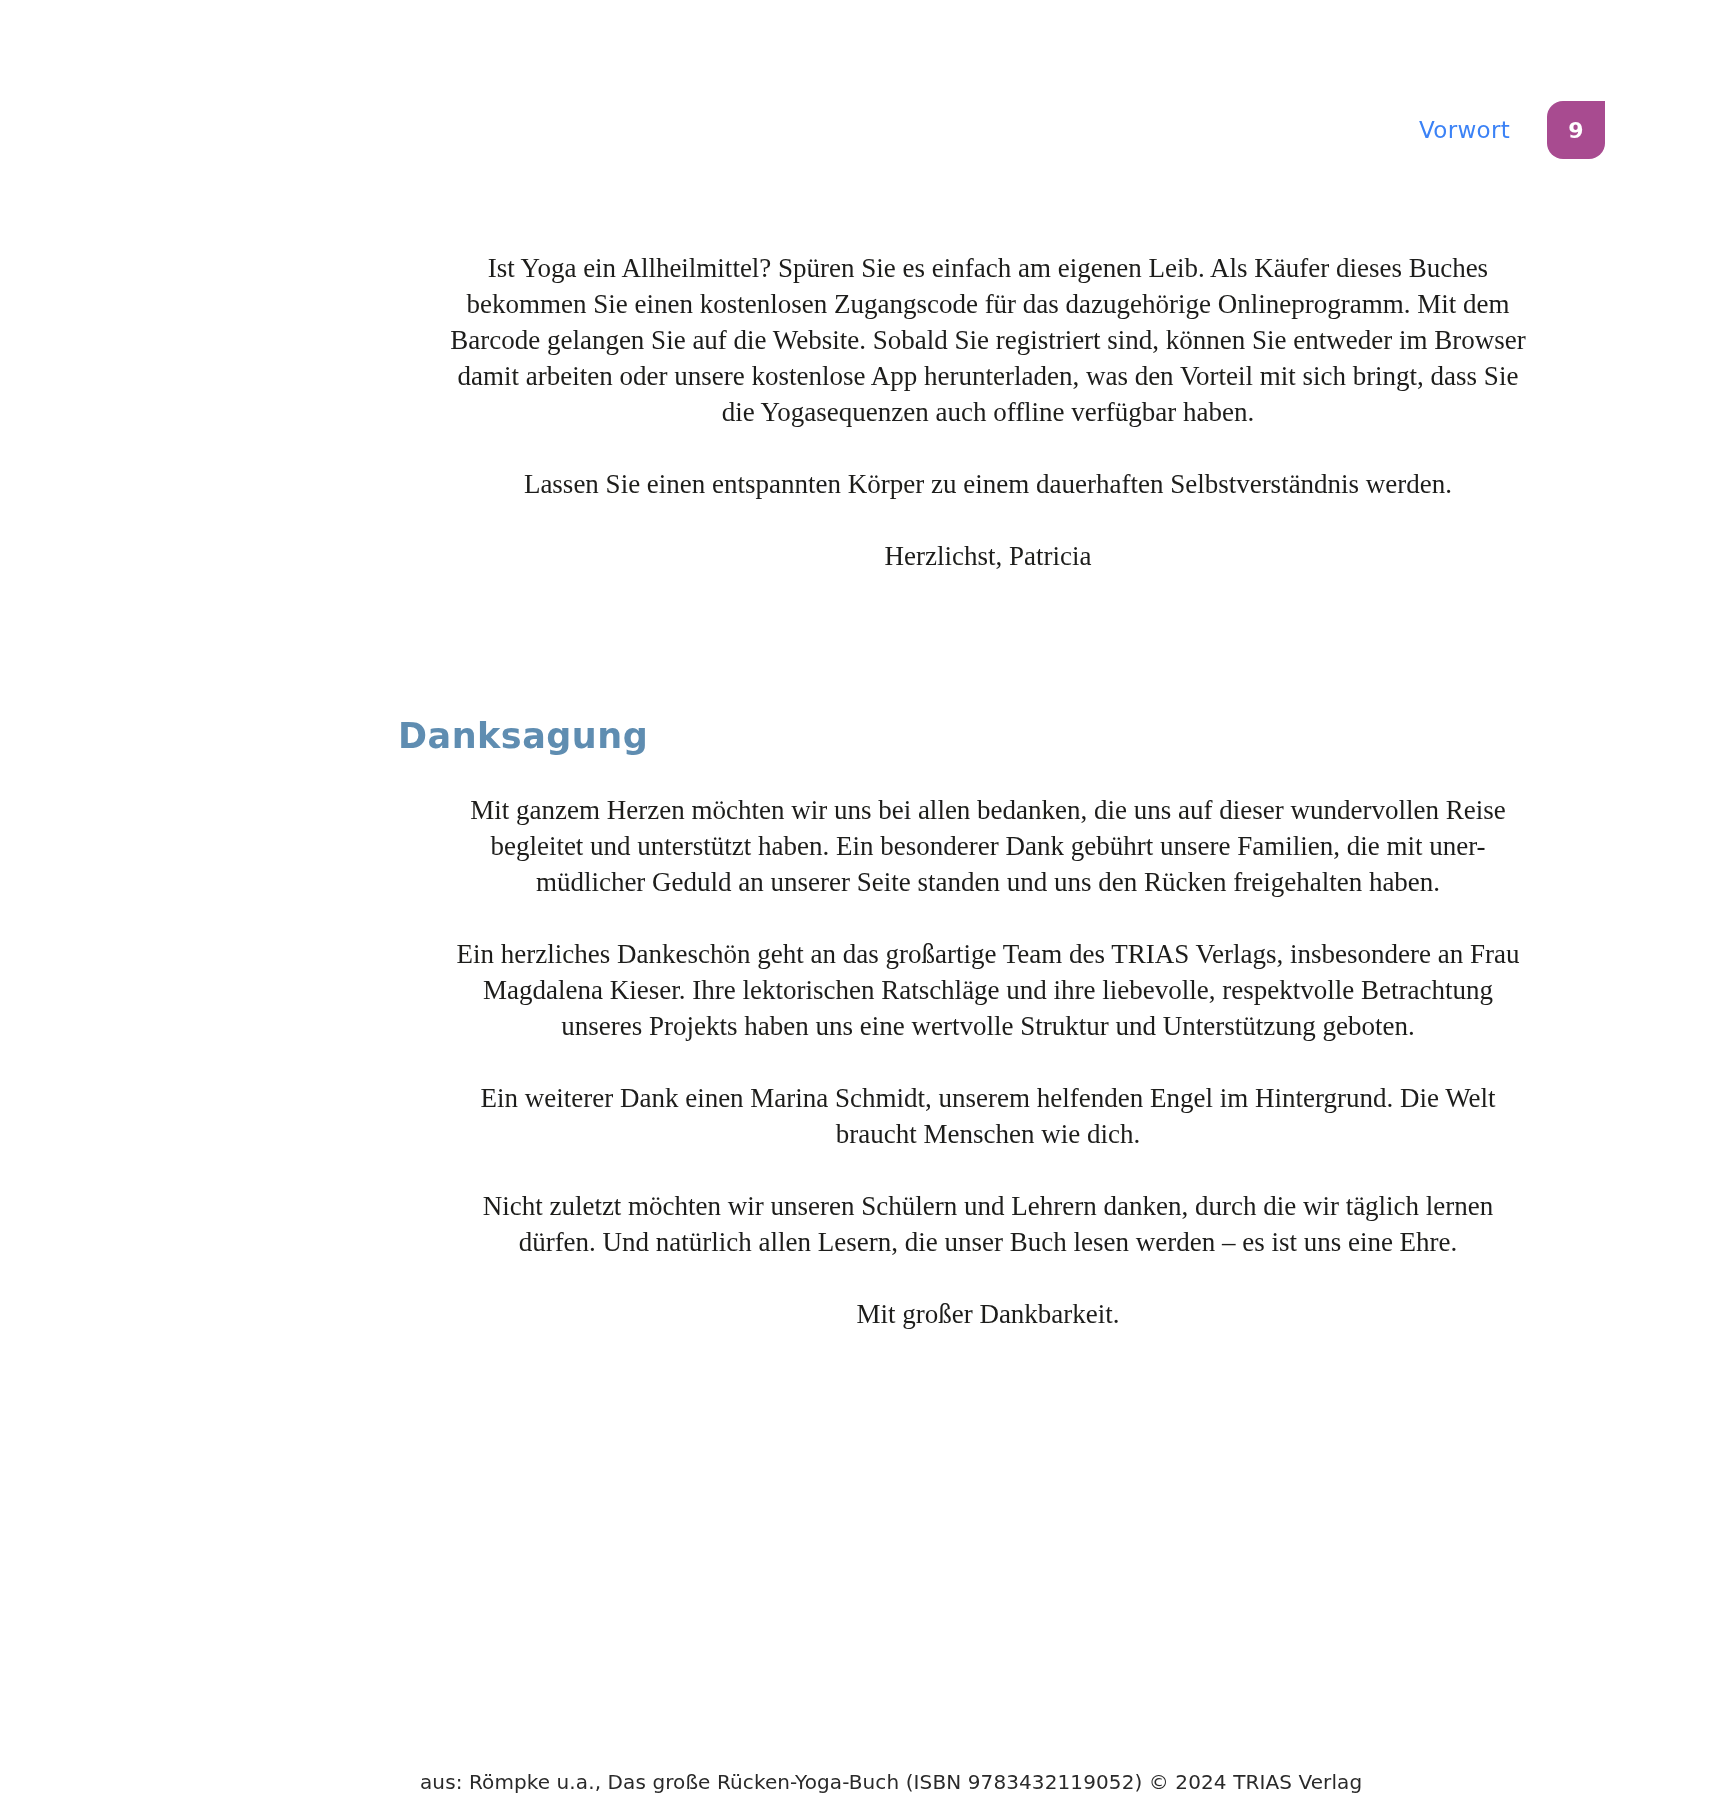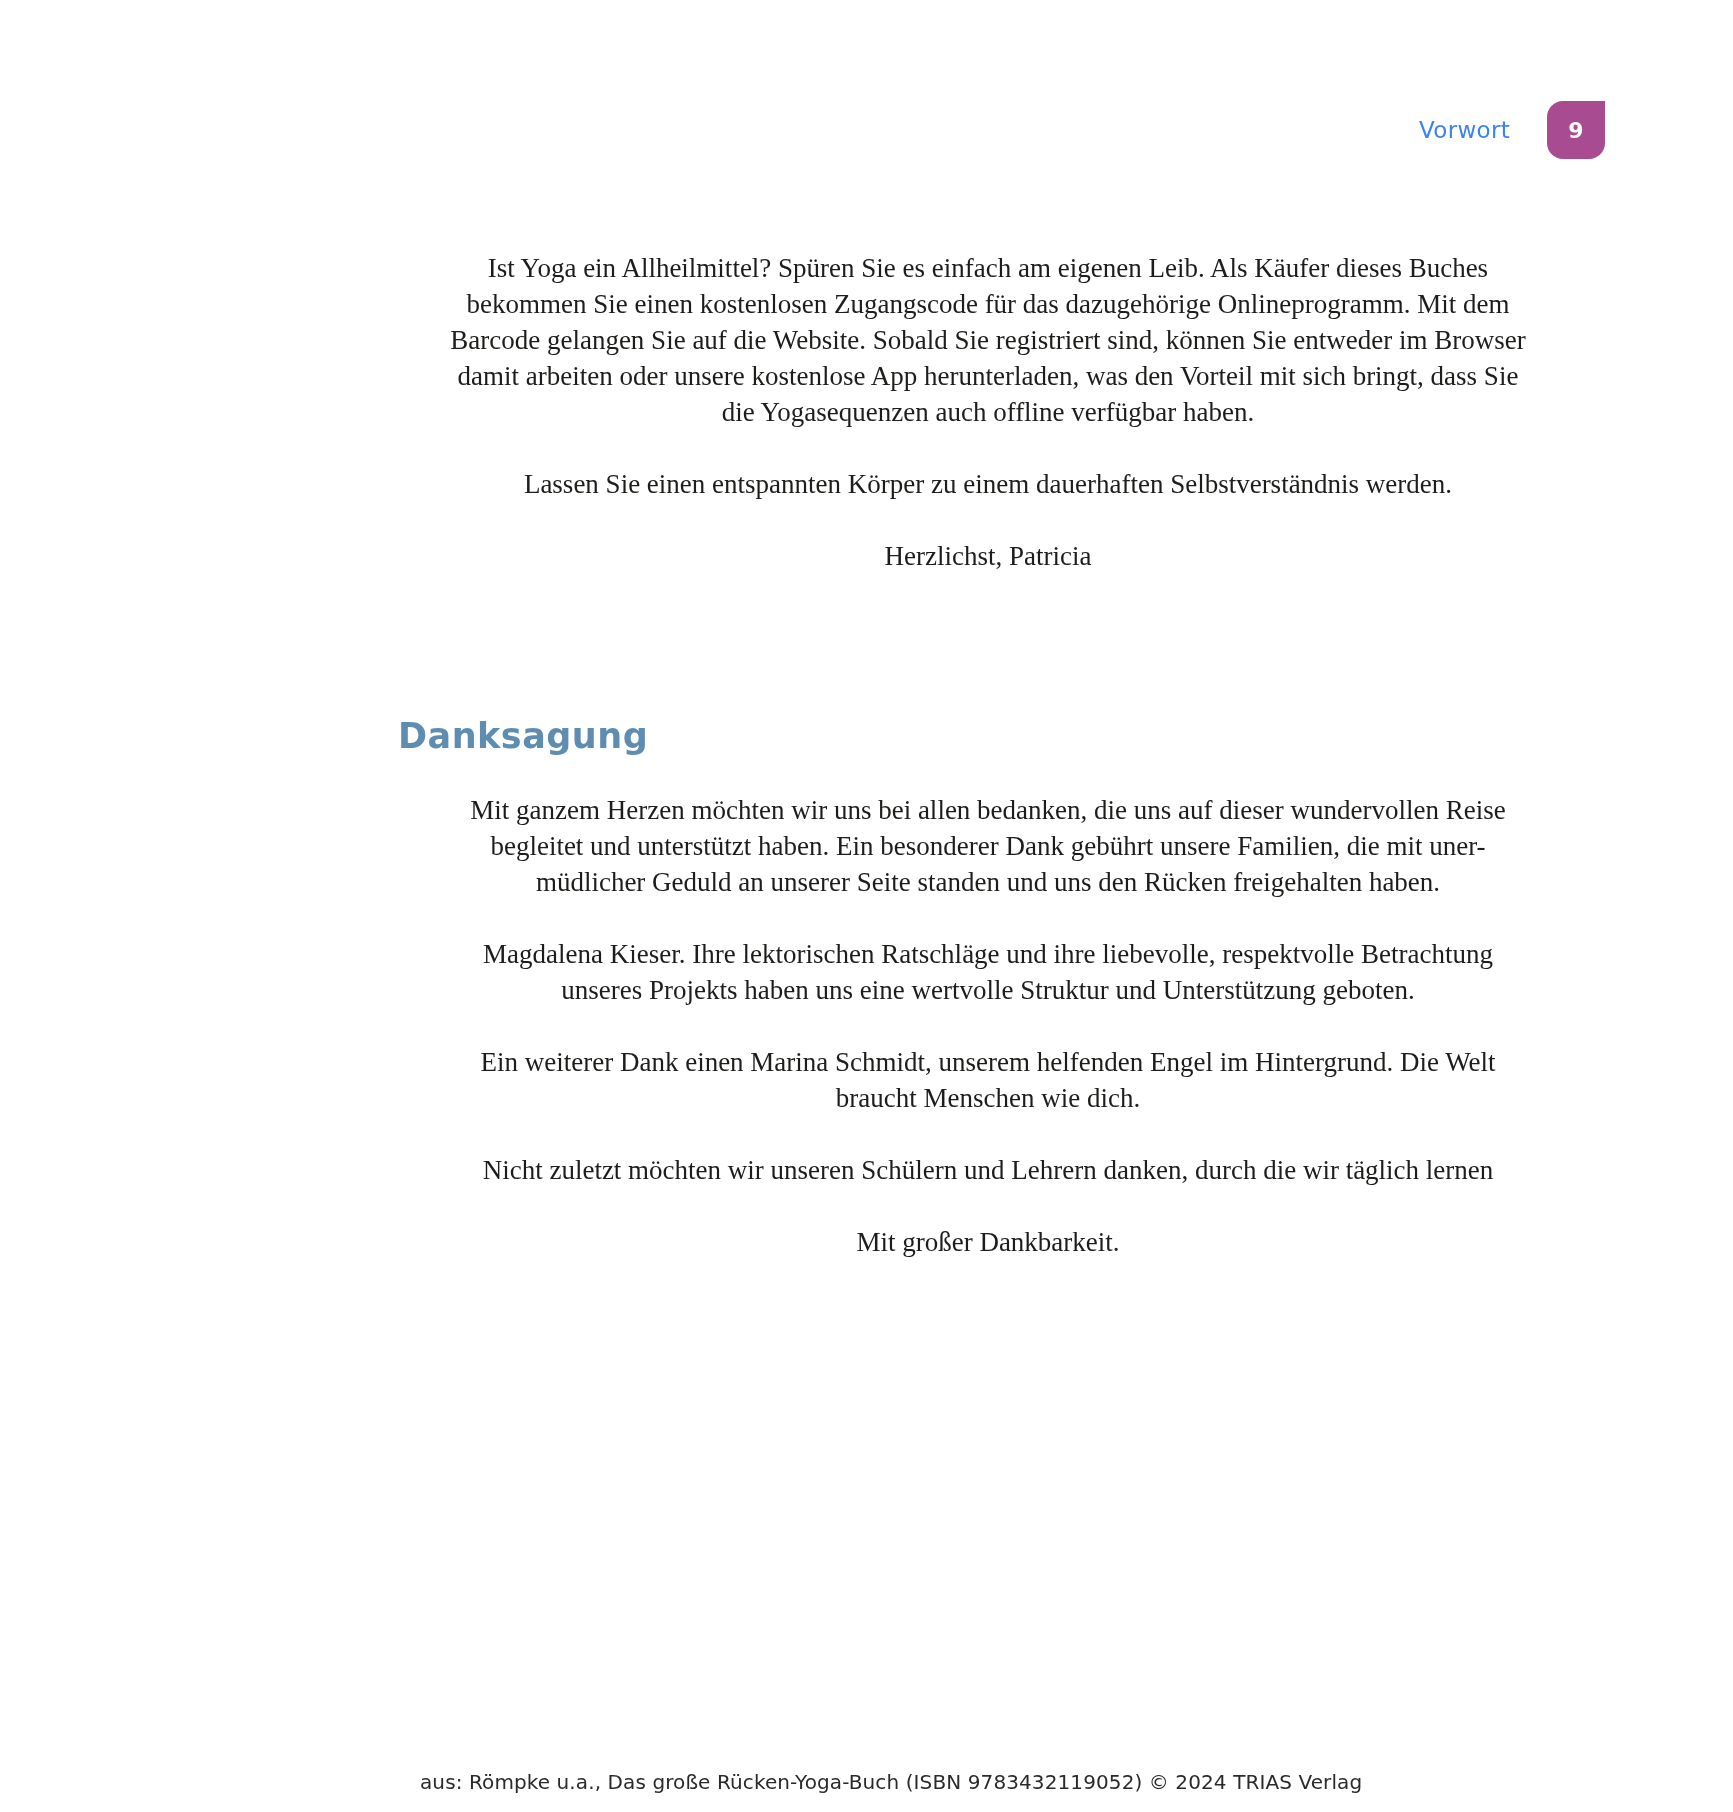--- a/index.html
+++ b/index.html
@@ -56,29 +56,31 @@
 
   <h2 class="heading" style="margin:0;font-weight:bold;">Danksagung</h2>
 
   <div class="body2">
     <p class="para">
       <span class="line">Mit ganzem Herzen möchten wir uns bei allen bedanken, die uns auf dieser wundervollen Reise</span>
       <span class="line">begleitet und unterstützt haben. Ein besonderer Dank gebührt unsere Familien, die mit uner-</span>
       <span class="line">müdlicher Geduld an unserer Seite standen und uns den Rücken freigehalten haben.</span>
     </p>
     <p class="para">
+      <span class="line">Ein herzliches Dankeschön geht an das großartige Team des TRIAS Verlags, insbesondere an Frau</span>
       <span class="line">Magdalena Kieser. Ihre lektorischen Ratschläge und ihre liebevolle, respektvolle Betrachtung</span>
       <span class="line">unseres Projekts haben uns eine wertvolle Struktur und Unterstützung geboten.</span>
     </p>
     <p class="para">
       <span class="line">Ein weiterer Dank einen Marina Schmidt, unserem helfenden Engel im Hintergrund. Die Welt</span>
       <span class="line">braucht Menschen wie dich.</span>
     </p>
     <p class="para">
       <span class="line">Nicht zuletzt möchten wir unseren Schülern und Lehrern danken, durch die wir täglich lernen</span>
+      <span class="line">dürfen. Und natürlich allen Lesern, die unser Buch lesen werden – es ist uns eine Ehre.</span>
     </p>
     <p class="para">
       <span class="line">Mit großer Dankbarkeit.</span>
     </p>
   </div>
 
   <div class="footer">aus: Römpke u.a., Das große Rücken-Yoga-Buch (ISBN 9783432119052) © 2024 TRIAS Verlag</div>
 </div>
 
 </body></html>

